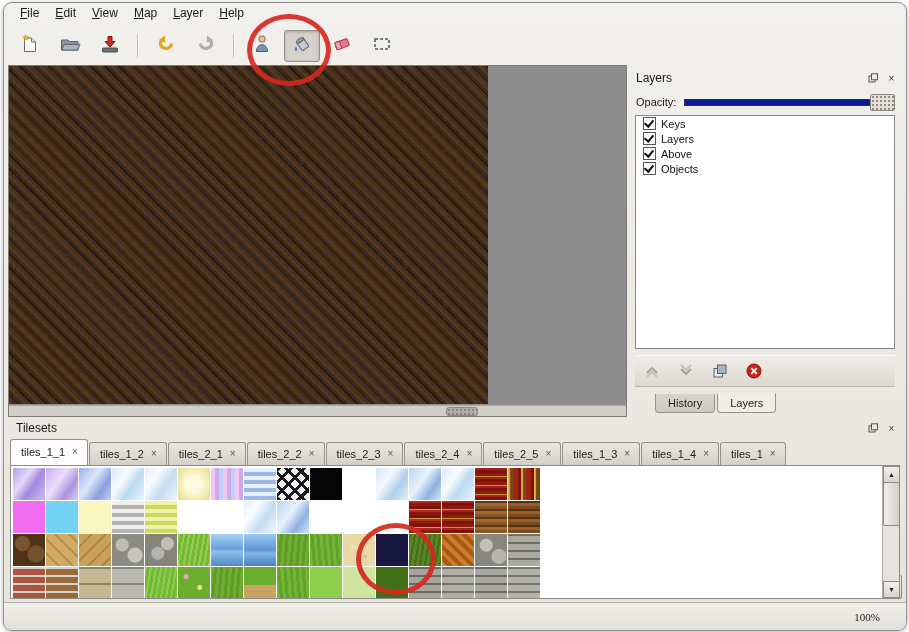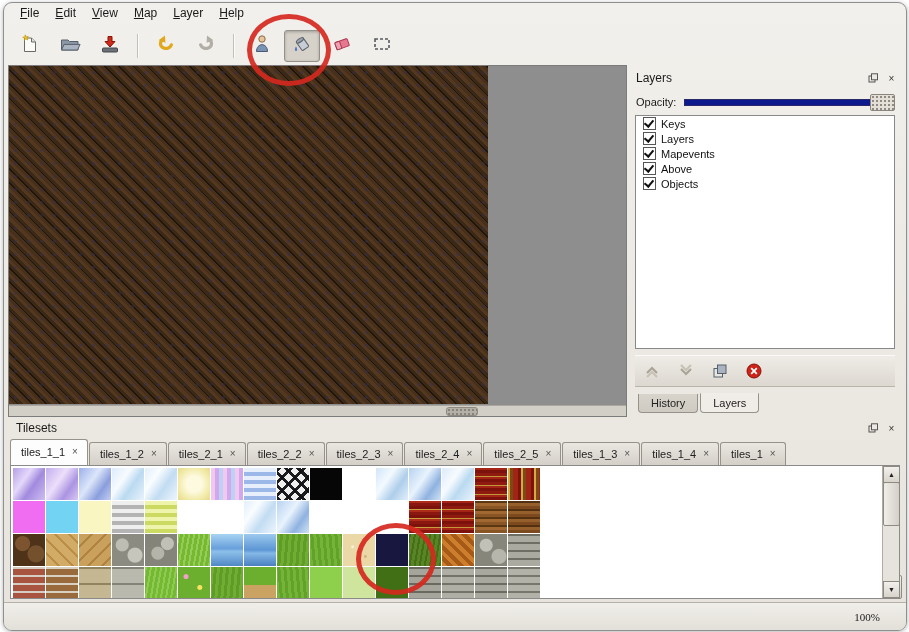--- a/index.html
+++ b/index.html
@@ -55,21 +55,21 @@
     border:1px solid #888;overflow:hidden;}
   .layer-row{display:flex;align-items:center;gap:5px;height:15px;padding:0 7px;font-size:11px;color:#111;}
   .layer-row.selected{background:#000080;color:#fff;}
   .checkbox{position:relative;width:11px;height:11px;background:#fff;border:1px solid #565656;flex:none;}
   .checkbox.checked::after{content:"";position:absolute;left:2px;top:0;width:4px;height:7px;
     border-right:2px solid #101010;border-bottom:2px solid #101010;transform:rotate(40deg);}
   .layer-actions{position:absolute;left:7px;right:7px;top:290px;height:30px;display:flex;align-items:center;
     gap:12px;padding-left:6px;background:linear-gradient(#efece7,#dcd8d0);
     border-top:1px solid #fbfaf8;border-bottom:1px solid #b8b4ac;}
   .action-btn{width:22px;height:22px;display:flex;align-items:center;justify-content:center;}
-  .side-tabs{position:absolute;left:10px;bottom:2px;display:flex;gap:2px;}
+  .side-tabs{position:absolute;left:27px;bottom:2px;display:flex;gap:2px;}
   .side-tab{padding:3px 12px;font-size:11px;color:#222;background:linear-gradient(#d8d4cc,#cfcbc3);
     border:1px solid #96928a;border-top:none;border-radius:0 0 4px 4px;}
   .side-tab.active{background:#f0ede8;border-top:1px solid #f0ede8;margin-top:-1px;}
 
   
   .tilesets-panel{position:absolute;left:4px;top:414px;width:894px;height:184px;}
   .ts-titlebar{position:absolute;left:0;top:2px;right:4px;height:18px;display:flex;align-items:center;
     font-size:12px;color:#1a1a1a;padding-left:8px;}
   .ts-tabs{position:absolute;left:2px;right:2px;top:22px;height:26px;display:flex;align-items:flex-end;}
   .ts-tab{display:flex;align-items:center;gap:7px;height:19px;padding:1px 9px 2px 10px;font-size:11px;color:#222;
@@ -228,24 +228,20 @@
         </span>
       </div>
       <div class="layer-list">
           <div class="layer-row">
             <span class="checkbox checked"></span>
             <span>Keys</span>
           </div>
           <div class="layer-row">
             <span class="checkbox checked"></span>
             <span>Layers</span>
-          </div>
-          <div class="layer-row">
-            <span class="checkbox checked"></span>
-            <span>Mapevents</span>
           </div>
           <div class="layer-row">
             <span class="checkbox checked"></span>
             <span>Above</span>
           </div>
           <div class="layer-row">
             <span class="checkbox checked"></span>
             <span>Objects</span>
           </div>
         </div>

